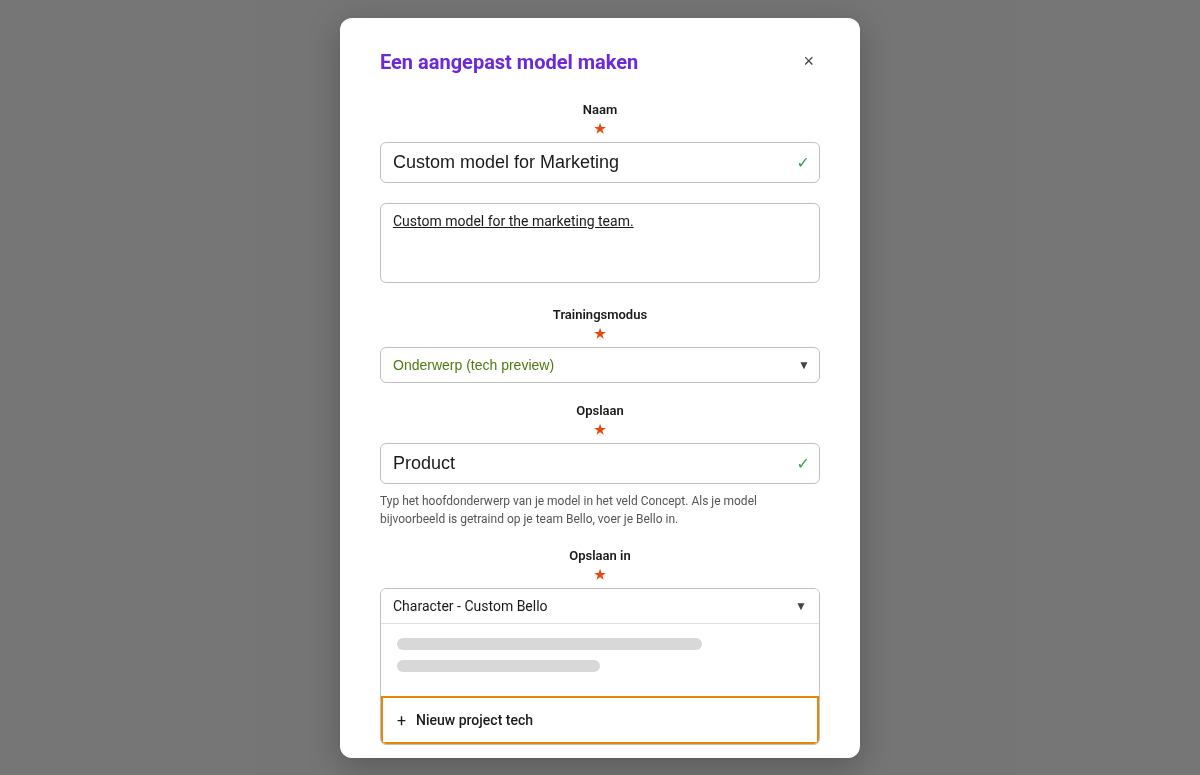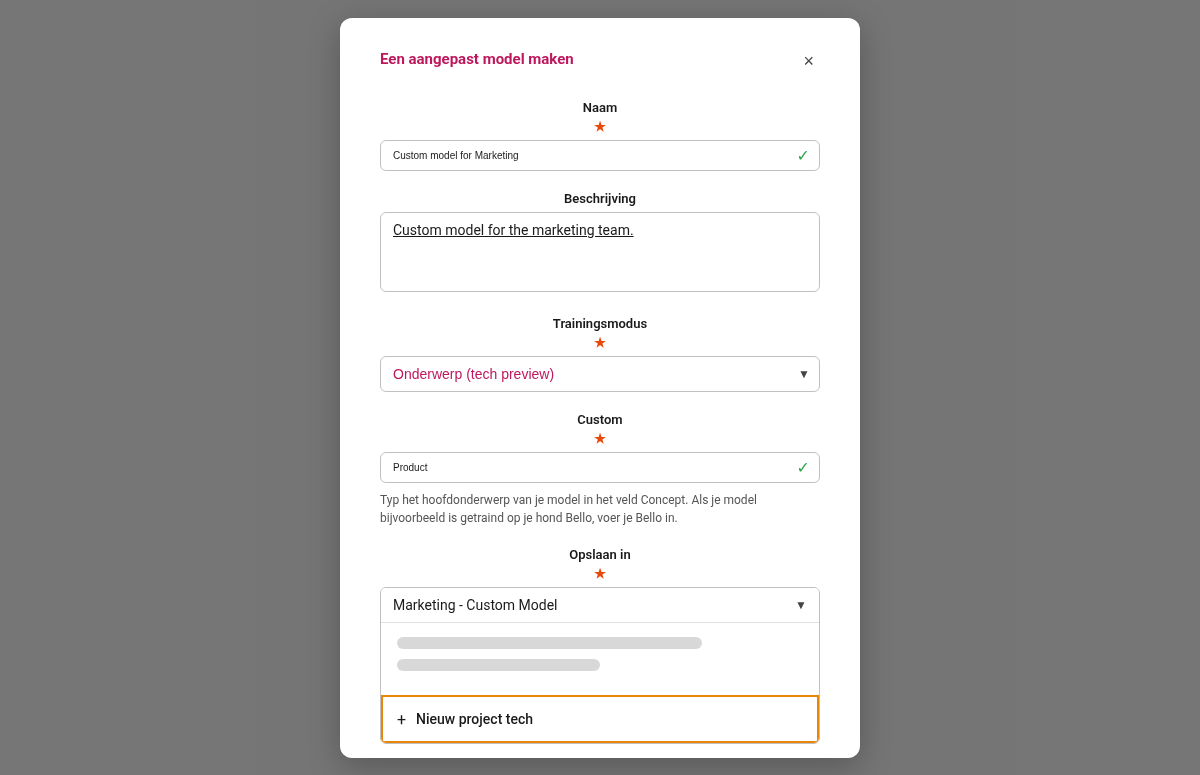--- a/index.html
+++ b/index.html
@@ -40,23 +40,23 @@
     }
 
     .modal-header {
       display: flex;
       align-items: flex-start;
       justify-content: space-between;
       margin-bottom: 28px;
     }
 
     .modal-title {
-      font-size: 15px;
+      font-size: 20px;
       font-weight: 700;
-      color: #be185d;
+      color: #6d28d9;
     }
 
     .close-btn {
       background: none;
       border: none;
       cursor: pointer;
       font-size: 18px;
       color: #444;
       line-height: 1;
       padding: 2px 6px;
@@ -81,21 +81,21 @@
     .required-star {
       color: #e8480a;
       font-size: 13px;
     }
 
     .form-input {
       width: 100%;
       border: 1.5px solid #c0c0c0;
       border-radius: 6px;
       padding: 9px 36px 9px 12px;
-      font-size: 10px;
+      font-size: 18px;
       color: #1a1a1a;
       outline: none;
       background: #fff;
       position: relative;
     }
 
     .input-wrapper {
       position: relative;
     }
 
@@ -126,21 +126,21 @@
     .form-select-wrapper {
       position: relative;
     }
 
     .form-select {
       width: 100%;
       border: 1.5px solid #c0c0c0;
       border-radius: 6px;
       padding: 9px 36px 9px 12px;
       font-size: 14px;
-      color: #be185d;
+      color: #4d7c0f;
       outline: none;
       background: #fff;
       appearance: none;
       cursor: pointer;
     }
 
     .select-chevron {
       position: absolute;
       right: 10px;
       top: 50%;
@@ -247,57 +247,56 @@
           <span>Naam</span>
           <span class="required-star">★</span>
         </label>
         <div class="input-wrapper">
           <input class="form-input" type="text" value="Custom model for Marketing" style="">
           <span class="input-check">✓</span>
         </div>
       </div>
 
       <div class="form-group">
-        <label class="form-label">Beschrijving</label>
         <textarea class="form-textarea" style="">Custom model for the marketing team.</textarea>
       </div>
 
       <div class="form-group">
         <label class="form-label">
           <span>Trainingsmodus</span>
           <span class="required-star">★</span>
         </label>
         <div class="form-select-wrapper">
           <select class="form-select">
             <option>Onderwerp (tech preview)</option>
           </select>
           <span class="select-chevron">▼</span>
         </div>
       </div>
 
       <div class="form-group">
         <label class="form-label">
-          <span>Custom</span>
+          <span>Opslaan</span>
           <span class="required-star">★</span>
         </label>
         <div class="input-wrapper">
           <input class="form-input" type="text" value="Product" style="">
           <span class="input-check">✓</span>
         </div>
-        <p class="hint-text">Typ het hoofdonderwerp van je model in het veld Concept. Als je model bijvoorbeeld is getraind op je hond Bello, voer je Bello in.</p>
+        <p class="hint-text">Typ het hoofdonderwerp van je model in het veld Concept. Als je model bijvoorbeeld is getraind op je team Bello, voer je Bello in.</p>
       </div>
 
       <div class="form-group save-in-dropdown">
         <label class="form-label">
           <span>Opslaan in</span>
           <span class="required-star">★</span>
         </label>
         <div class="dropdown-container">
           <div class="dropdown-top">
-            <span class="dropdown-top-text">Marketing - Custom Model</span>
+            <span class="dropdown-top-text">Character - Custom Bello</span>
             <span style="font-size:12px;color:#444;">▼</span>
           </div>
           <div class="dropdown-items-area">
             <div class="skeleton-bar long"></div>
             <div class="skeleton-bar medium"></div>
           </div>
           <button class="new-project-btn">
             <span class="new-project-plus">+</span>
             <span>Nieuw project tech</span>
           </button>

